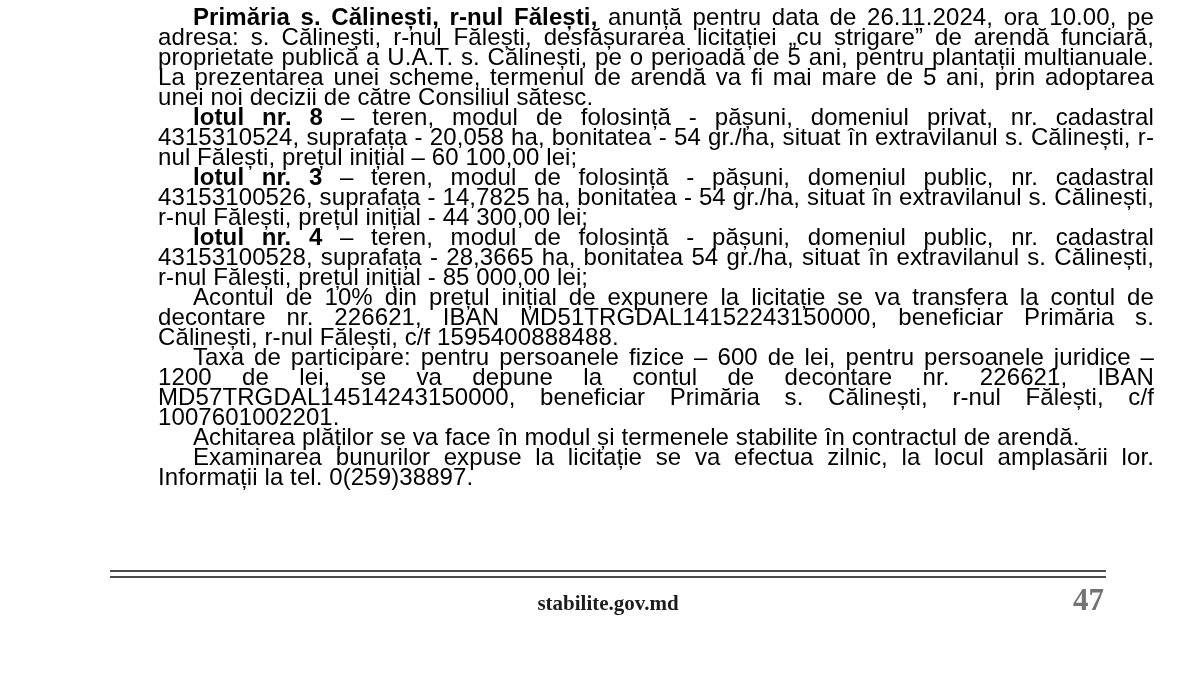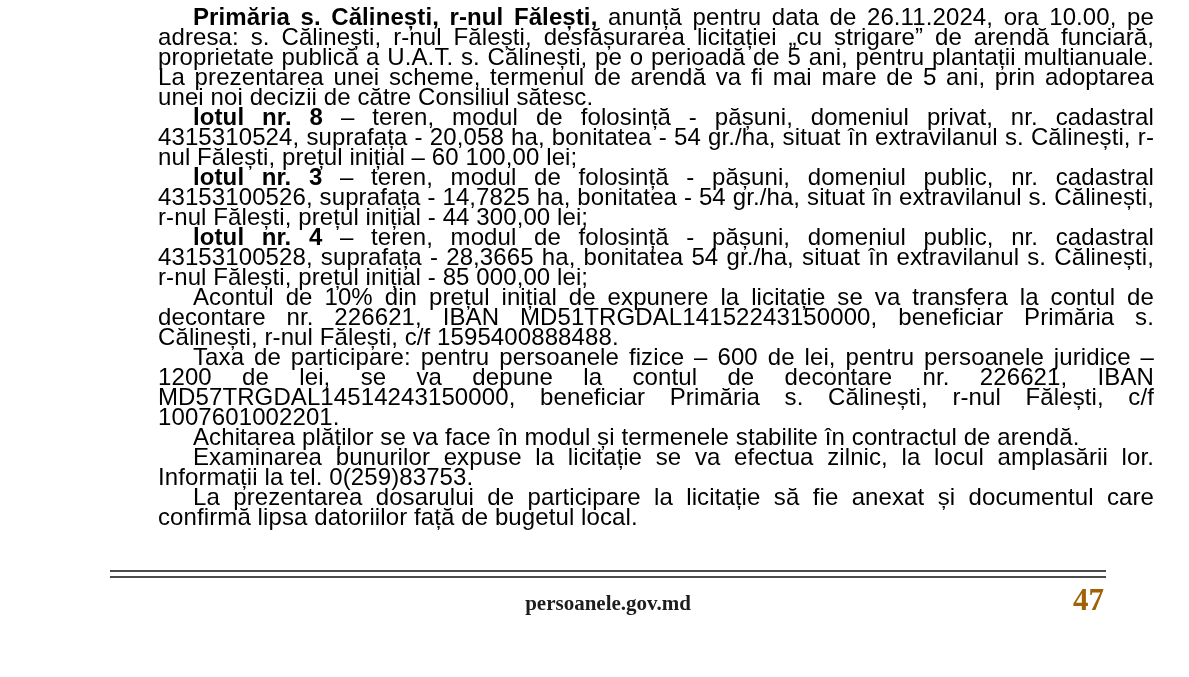--- a/index.html
+++ b/index.html
@@ -62,40 +62,39 @@
     color: #1d1d1d;
   }
   .footer-pagenum {
     position: absolute;
     right: 2px;
     top: -6px;
     font-family: "Liberation Serif", serif;
     font-weight: bold;
     font-size: 31px;
     line-height: 36px;
-    color: #a16207;
+    color: #737373;
   }
 </style>
 </head>
 <body>
 
 <div class="page">
 
   <div class="content">
     <p><b>Primăria s. Călinești, r-nul Fălești,</b><span> anunță pentru data de 26.11.2024, ora 10.00, pe adresa: s. Călinești, r-nul Fălești, desfășurarea licitației „cu strigare” de arendă funciară, proprietate publică a U.A.T. s. Călinești, pe o perioadă de 5 ani, pentru plantații multianuale. La prezentarea unei scheme, termenul de arendă va fi mai mare de 5 ani, prin adoptarea unei noi decizii de către Consiliul sătesc.</span></p>
     <p><b>lotul nr. 8</b><span> – teren, modul de folosință - pășuni, domeniul privat, nr. cadastral 4315310524, suprafața - 20,058 ha, bonitatea - 54 gr./ha, situat în extravilanul s. Călinești, r-nul Fălești, prețul inițial – 60 100,00 lei;</span></p>
     <p><b>lotul nr. 3</b><span> – teren, modul de folosință - pășuni, domeniul public, nr. cadastral 43153100526, suprafața - 14,7825 ha, bonitatea - 54 gr./ha, situat în extravilanul s. Călinești, r-nul Fălești, prețul inițial - 44 300,00 lei;</span></p>
     <p><b>lotul nr. 4</b><span> – teren, modul de folosință - pășuni, domeniul public, nr. cadastral 43153100528, suprafața - 28,3665 ha, bonitatea 54 gr./ha, situat în extravilanul s. Călinești, r-nul Fălești, prețul inițial - 85 000,00 lei;</span></p>
     <p><b></b><span>Acontul de 10% din prețul inițial de expunere la licitație se va transfera la contul de decontare nr. 226621, IBAN MD51TRGDAL14152243150000, beneficiar Primăria s. Călinești, r-nul Fălești, c/f 1595400888488.</span></p>
     <p><b></b><span>Taxa de participare: pentru persoanele fizice – 600 de lei, pentru persoanele juridice – 1200 de lei, se va depune la contul de decontare nr. 226621, IBAN MD57TRGDAL14514243150000, beneficiar Primăria s. Călinești, r-nul Fălești, c/f 1007601002201.</span></p>
     <p><b></b><span>Achitarea plăților se va face în modul și termenele stabilite în contractul de arendă.</span></p>
-    <p><b></b><span>Examinarea bunurilor expuse la licitație se va efectua zilnic, la locul amplasării lor. Informații la tel. 0(259)83753.</span></p>
-    <p><b></b><span>La prezentarea dosarului de participare la licitație să fie anexat și documentul care confirmă lipsa datoriilor față de bugetul local.</span></p>
+    <p><b></b><span>Examinarea bunurilor expuse la licitație se va efectua zilnic, la locul amplasării lor. Informații la tel. 0(259)38897.</span></p>
   </div>
 
   <div class="footer-rule"></div>
 
   <div class="footer-row">
-    <span class="footer-site">persoanele.gov.md</span>
+    <span class="footer-site">stabilite.gov.md</span>
     <span class="footer-pagenum">47</span>
   </div>
 
 </div>
 
 </body></html>

